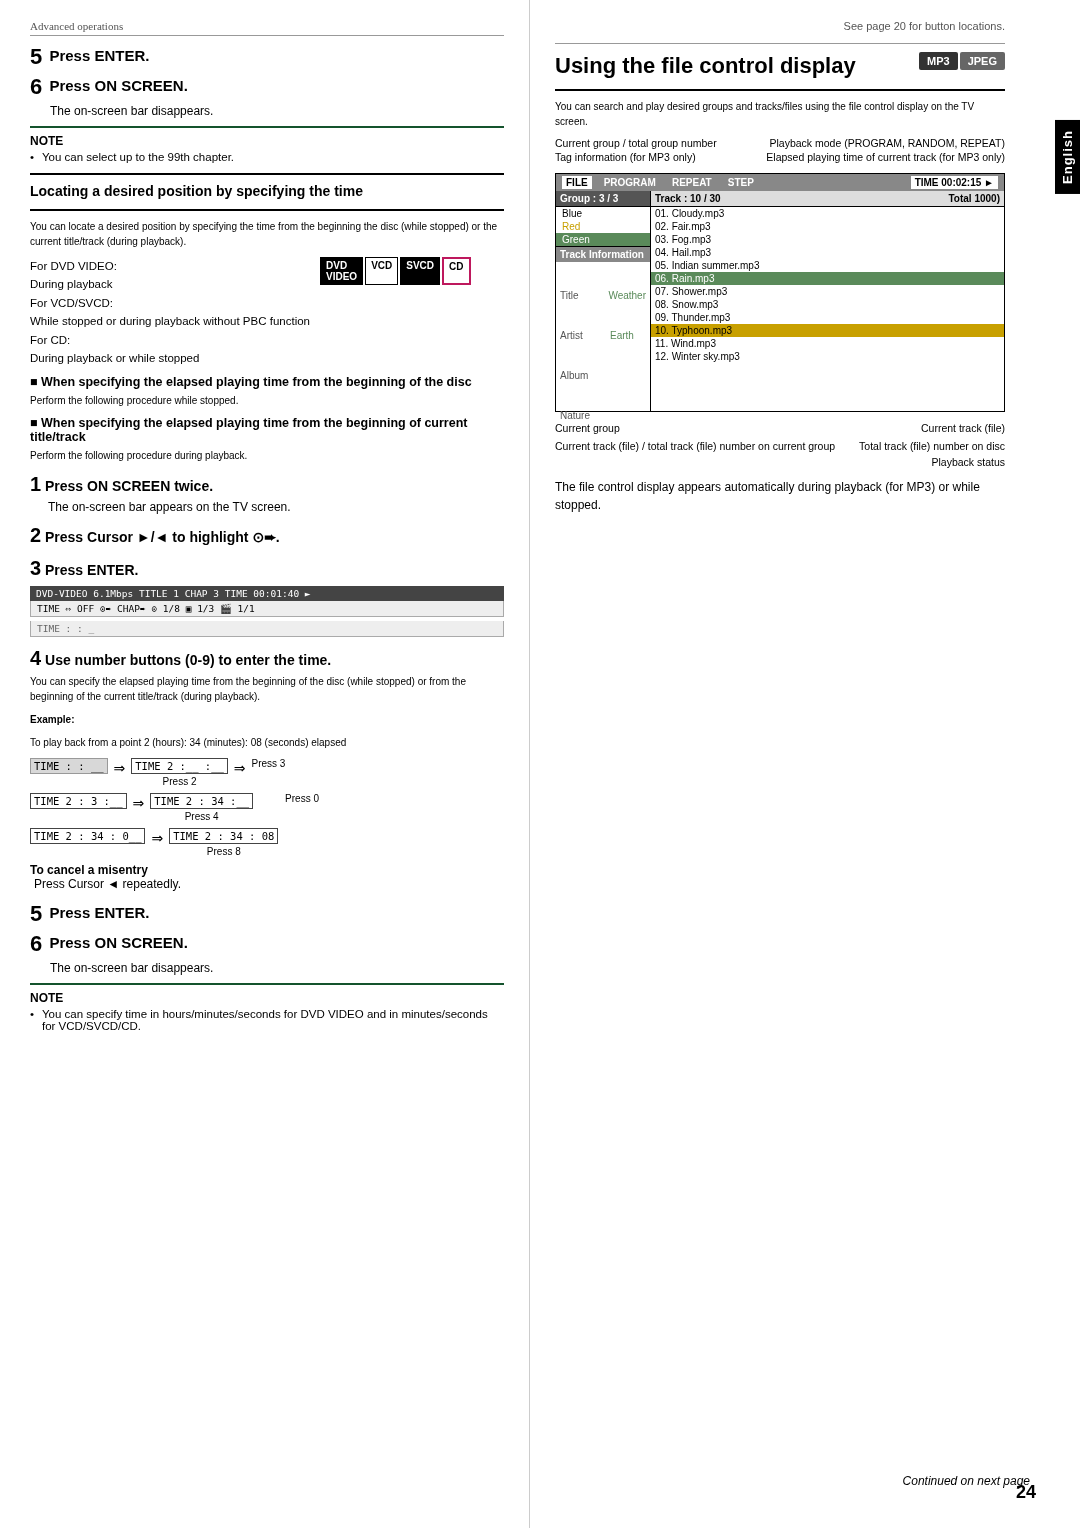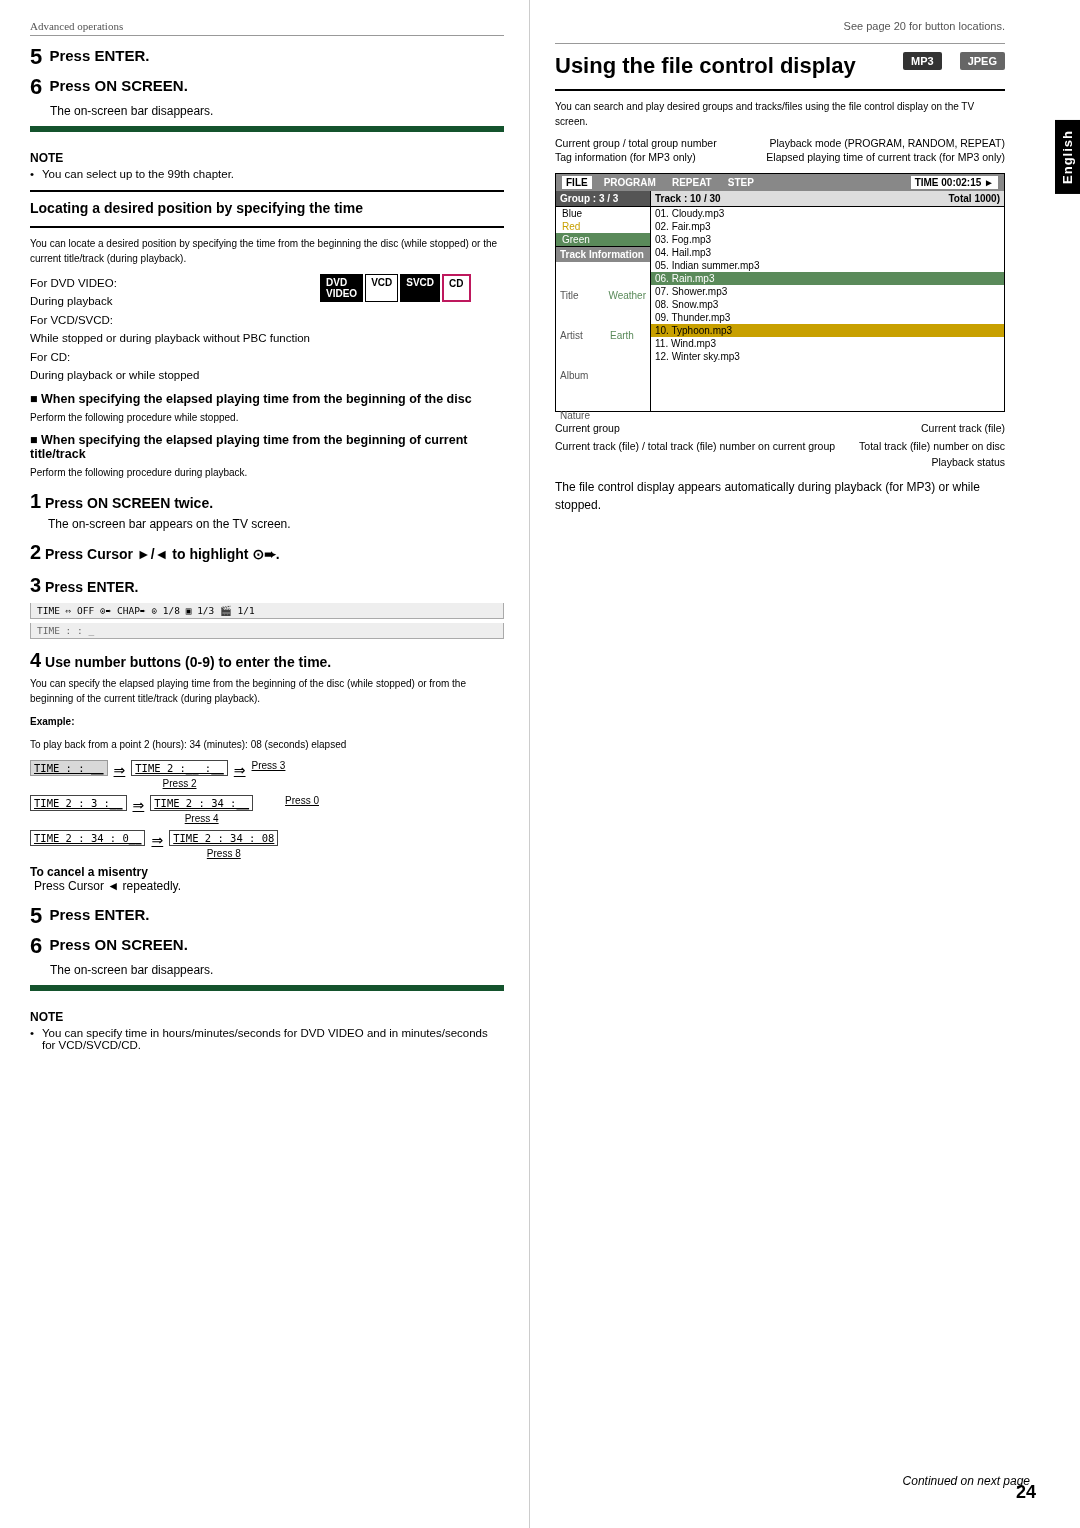--- a/index.html
+++ b/index.html
@@ -85,22 +85,22 @@
       margin-left: 20px;
     }
 
     .note-box {
       margin: 8px 0;
     }
 
     .note-title {
       font-weight: bold;
       font-size: 12px;
-      border-top: 6px solid #14532d;
-      padding-top: 19px;
+      border-top: 2px solid #14532d;
+      padding-top: 6px;
       margin-bottom: 3px;
     }
 
     .note-item {
       font-size: 11.5px;
       padding-left: 12px;
       position: relative;
     }
 
     .note-item::before {
@@ -223,21 +223,21 @@
     
     .right-header-row {
       display: flex;
       justify-content: space-between;
       align-items: flex-start;
       margin-bottom: 8px;
     }
 
     .mp3-jpeg-badges {
       display: flex;
-      gap: 18px;
+      gap: 2px;
     }
 
     .mp3-badge {
       background: #333;
       color: #fff;
       font-size: 11px;
       font-weight: bold;
       padding: 3px 8px;
       border-radius: 2px;
     }
@@ -434,21 +434,20 @@
       border-top: none;
       font-size: 9.5px;
       font-family: monospace;
       padding: 2px 6px;
       color: #666;
       margin-bottom: 6px;
     }
 
     .time-grid {
       margin: 0 0;
-      text-decoration: underline;
     }
 
     .tg-row {
       display: flex;
       align-items: flex-start;
       gap: 6px;
       margin-bottom: 6px;
     }
 
     .tg-item {
@@ -545,20 +544,21 @@
       <span class="num">2</span>
       <span>Press Cursor ►/◄ to highlight ⊙➨.</span>
     </div>
 
     <div class="numbered-step">
       <span class="num">3</span>
       <span>Press ENTER.</span>
     </div>
 
     <div style="margin: 6px 0;">
+      <div class="dvd-top-bar">DVD-VIDEO  6.1Mbps   TITLE 1  CHAP 3  TIME 00:01:40 ►</div>
       <div class="dvd-second-bar">TIME ⇔ OFF  ⊙➨  CHAP➨  ⊙  1/8  ▣  1/3  🎬  1/1</div>
       <div class="dvd-third-bar">TIME : : _</div>
     </div>
 
     <div class="numbered-step">
       <span class="num">4</span>
       <span>Use number buttons (0-9) to enter the time.</span>
     </div>
     <div class="body-text">You can specify the elapsed playing time from the beginning of the disc (while stopped) or from the beginning of the current title/track (during playback).</div>
 

